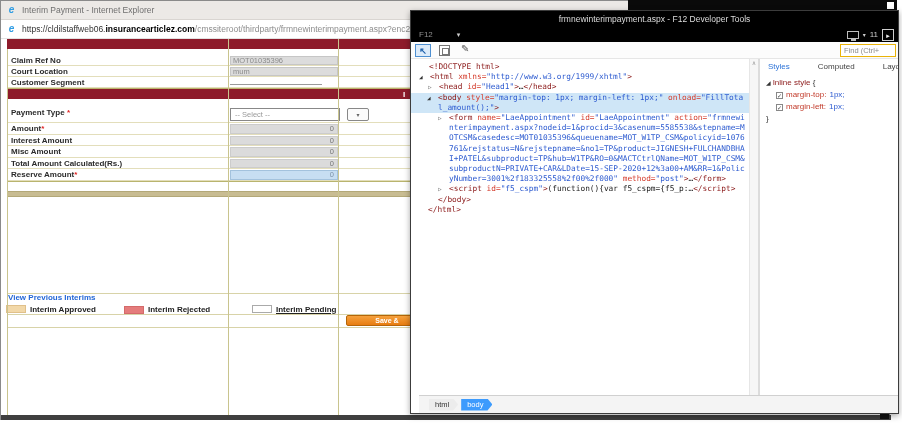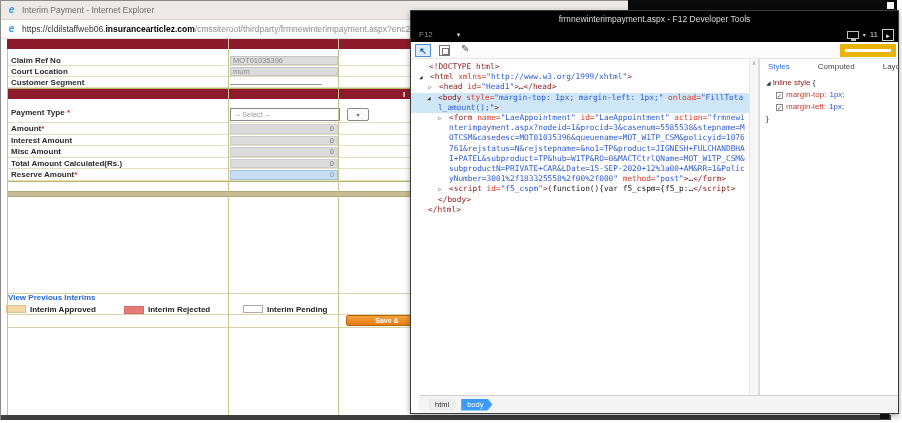--- a/index.html
+++ b/index.html
@@ -65,21 +65,21 @@
   .monico:after{content:"";position:absolute;left:3px;bottom:-3px;width:5px;height:2px;background:#bdbdbd}
   #dt-rt .dmode{color:#ccc;font-size:8px}
   #dt-rt .chev{color:#ccc;font-size:6px}
   .expbox{display:inline-block;width:12px;height:12px;border:1px solid #cfcfcf;color:#eee;font-size:7px;line-height:11px;text-align:center}
   #dt-toolbar{position:absolute;left:0;top:31px;right:0;height:17px;background:#fcfcfc;border-bottom:1px solid #e6e6e6}
   #ico-select{position:absolute;left:4px;top:2px;width:16px;height:13px;border:1px solid #4d8fd1;background:#dcebfa;color:#1b5fab;
               font-size:9px;line-height:12px;text-align:center;font-weight:bold}
   #ico-hl{position:absolute;left:28px;top:3px;width:11px;height:11px;border:1px solid #767676;background:#fff}
   #ico-hl:after{content:"";position:absolute;left:2px;top:2px;width:5px;height:5px;border:1px solid #767676}
   #ico-pencil{position:absolute;left:50px;top:1px;font-size:10px;color:#555}
-  #findbox{position:absolute;right:2px;top:2px;width:56px;height:13px;border:5px solid #eab308;background:#fff;color:#8a8a8a;
+  #findbox{position:absolute;right:2px;top:2px;width:56px;height:13px;border:1px solid #eab308;background:#fff;color:#8a8a8a;
            font-size:7.5px;line-height:11px;padding-left:3px;white-space:nowrap;overflow:hidden}
 
   
   #domtree{position:absolute;left:0;top:48px;width:338px;bottom:18px;overflow:hidden;padding-top:3px;
            font-family:"DejaVu Sans Mono","Liberation Mono",monospace;font-size:7.8px;line-height:10.2px;white-space:pre;color:#222}
   .cl{position:relative}
   .cl.hl{background:#cfe6f7}
   .mk{display:inline-block;width:11px;font-size:6px;color:#333}
   .mk.c{color:#666}
   .c-t{color:#8f2020}
@@ -185,21 +185,21 @@
     <a id="prev-link">View Previous Interims</a>
     <div id="legend">
         <span class="leg" style="left: 5px;">
           <span class="legsw" style="background: rgb(242, 216, 168); border: 1px solid rgb(224, 192, 138);"></span>
           <span>Interim Approved</span>
         </span>
         <span class="leg" style="left: 123px; align-items: flex-end;">
           <span class="legsw" style="background: rgb(229, 124, 124); border: 1px solid rgb(212, 106, 106);"></span>
           <span>Interim Rejected</span>
         </span>
-        <span class="leg" style="left: 242px;">
+        <span class="leg" style="left: 251px; text-decoration: underline;">
           <span class="legsw" style="background: rgb(255, 255, 255); border: 1px solid rgb(170, 170, 170);"></span>
           <span>Interim Pending</span>
         </span>
       </div>
     <button id="savebtn">Save &amp;</button>
 
     <div class="vline" style="left:227px"></div>
     <div class="vline" style="left:337px"></div>
     <div class="vline" style="left:6px;top:48px;height:366px"></div>
 

